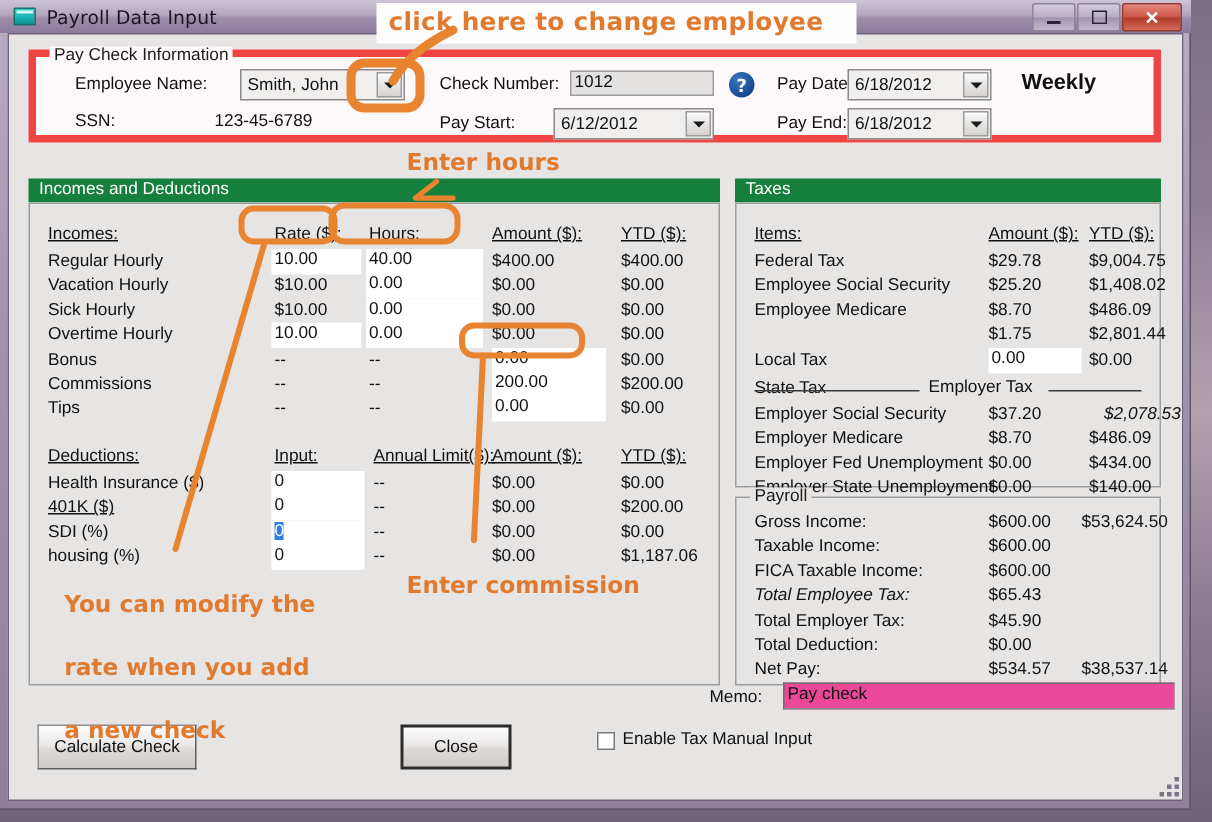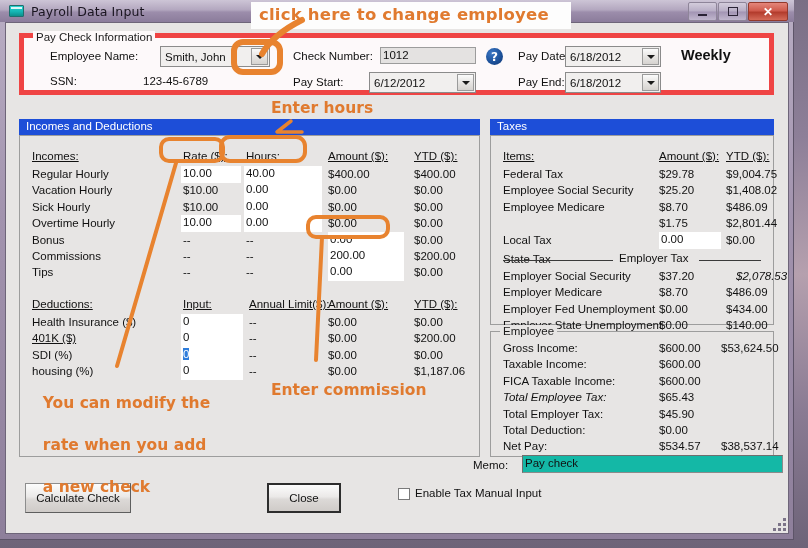--- a/index.html
+++ b/index.html
@@ -55,21 +55,21 @@
     position:absolute;top:-7px;left:9px;padding:0 3px;font-size:11.5px;
     color:#1b1b1b;background:inherit;
   }
   #grp-paycheck{
     left:13px;top:10px;width:755px;height:62px;
     border:5px solid #ef4444;background:#fdf9fa;
   }
   #grp-paycheck > .glabel{background:#fdf9fa;}
   .secthead{
     position:absolute;font-size:11.5px;color:#ffffff;
-    background:#1d4ed8;padding:1px 4px 1px 7px;box-sizing:border-box;
+    background:#15803d;padding:1px 4px 1px 7px;box-sizing:border-box;
   }
   #inc-head{left:13px;top:96px;width:461px;height:16px;}
   #tax-head{left:484px;top:96px;width:284px;height:16px;}
   #grp-incomes{
     left:13px;top:112px;width:461px;height:322px;
     border:1px solid #9d9d9d;background:#e7e5e4;
   }
   #grp-taxes{
     left:484px;top:112px;width:284px;height:190px;
     border:1px solid #9d9d9d;background:#e7e5e4;
@@ -79,21 +79,21 @@
     border:1px solid #9d9d9d;background:#e7e5e4;
   }
   #grp-summary > .glabel{background:#e7e5e4;}
   
   .lbl{font-size:11.5px;color:#111;white-space:nowrap;}
   .hdr{font-size:11.5px;color:#111;text-decoration:underline;white-space:nowrap;}
   .val{font-size:11.5px;color:#111;white-space:nowrap;}
   .abs{position:absolute;}
   
   .tin{
-    position:absolute;box-sizing:border-box;background:#14b8a6;
+    position:absolute;box-sizing:border-box;background:#ec4899;
     border:1px solid #8b8b8b;border-top-color:#6e6e6e;border-left-color:#6e6e6e;
     font-size:11.5px;color:#111;font-family:"Liberation Sans",sans-serif;
     padding:0 2px;line-height:15px;height:17px;
   }
   .tin.flat{border:none;background:#ffffff;}
   .tin.grey{background:#e4e2e1;border:1px solid #9c9c9c;}
   .combo{
     position:absolute;box-sizing:border-box;background:#f1efee;
     border:1px solid #8b8b8b;height:21px;display:flex;align-items:center;
     font-size:11.5px;color:#111;padding-left:4px;
@@ -307,21 +307,21 @@
           <div class="abs lbl" style="left:12px;top:166.8px;">Employer Fed Unemployment</div>
           <div class="abs val" style="left:168px;top:166.8px;">$0.00</div>
           <div class="abs val" style="left:235px;top:166.8px;">$434.00</div>
           <div class="abs lbl" style="left:12px;top:183.2px;">Employer State Unemployment</div>
           <div class="abs val" style="left:168px;top:183.2px;">$0.00</div>
           <div class="abs val" style="left:235px;top:183.2px;">$140.00</div>
         </div>
     </div>
 
     <div class="group" id="grp-summary">
-      <div class="glabel">Employee</div>
+      <div class="glabel">Payroll</div>
       <div id="summary-table">
           <div class="abs lbl" style="left:12px;top:10px;">Gross Income:</div>
           <div class="abs val" style="left:168px;top:10px;">$600.00</div>
           <div class="abs val" style="left:230px;top:10px;">$53,624.50</div>
           <div class="abs lbl" style="left:12px;top:26.4px;">Taxable Income:</div>
           <div class="abs val" style="left:168px;top:26.4px;">$600.00</div>
           <div class="abs lbl" style="left:12px;top:42.8px;">FICA Taxable Income:</div>
           <div class="abs val" style="left:168px;top:42.8px;">$600.00</div>
           <div class="abs lbl" style="left:12px;top:59.199999999999996px;font-style:italic;">Total Employee Tax:</div>
           <div class="abs val" style="left:168px;top:59.199999999999996px;">$65.43</div>

